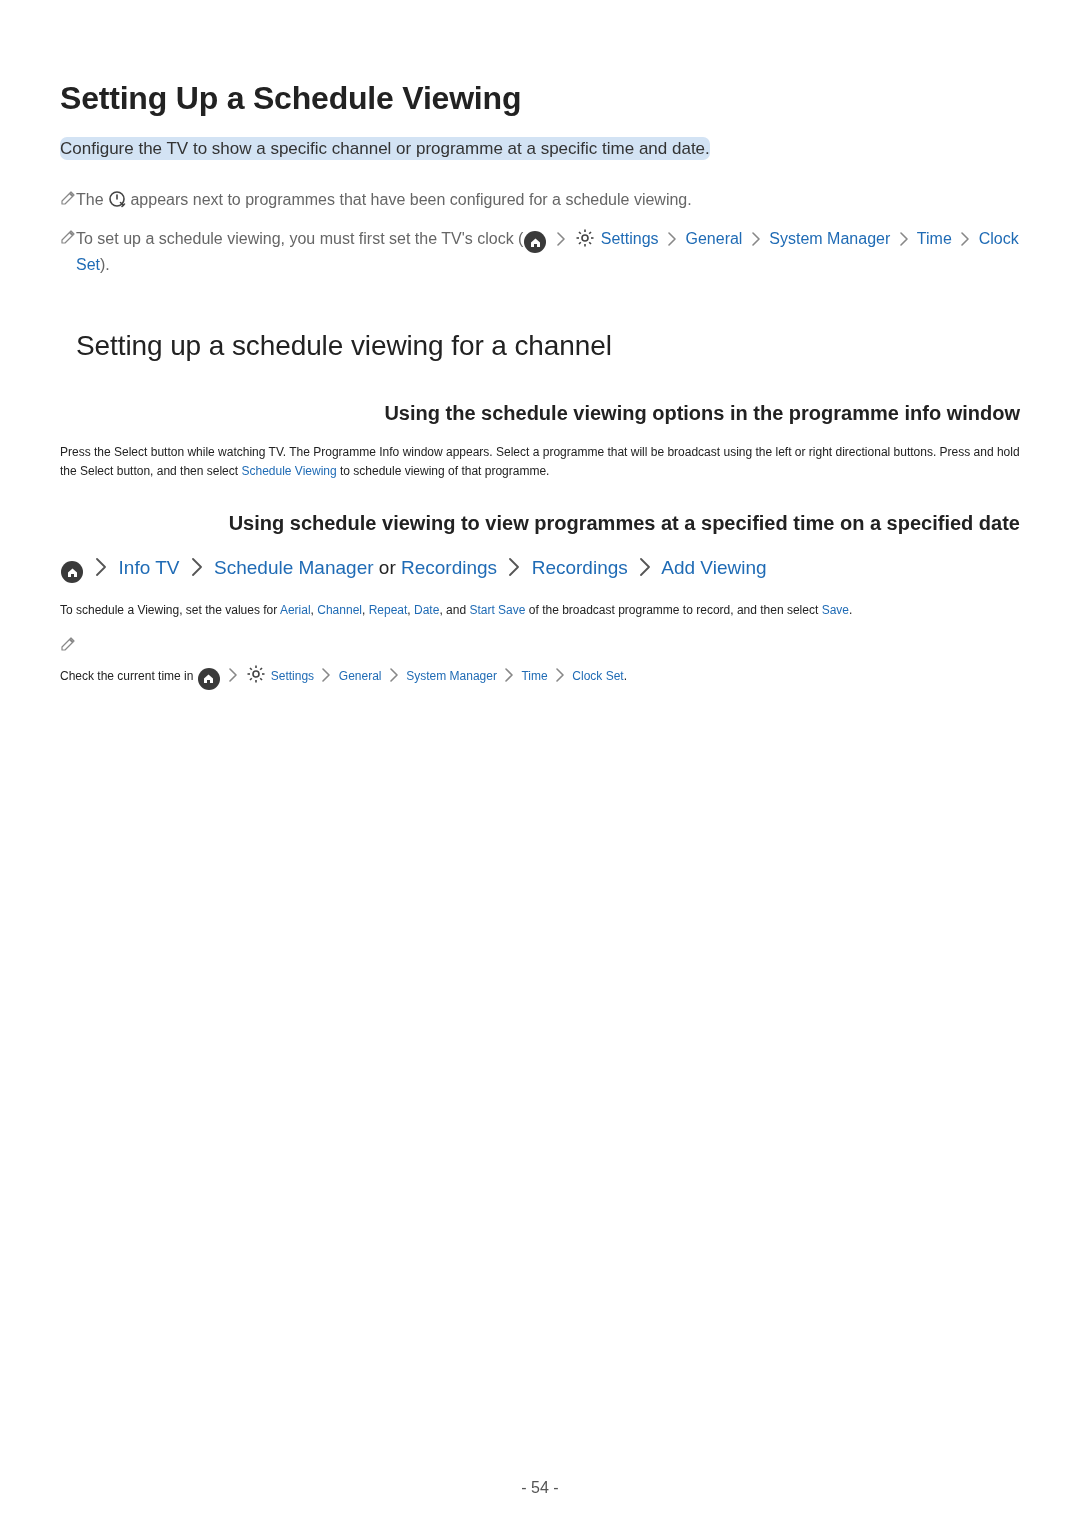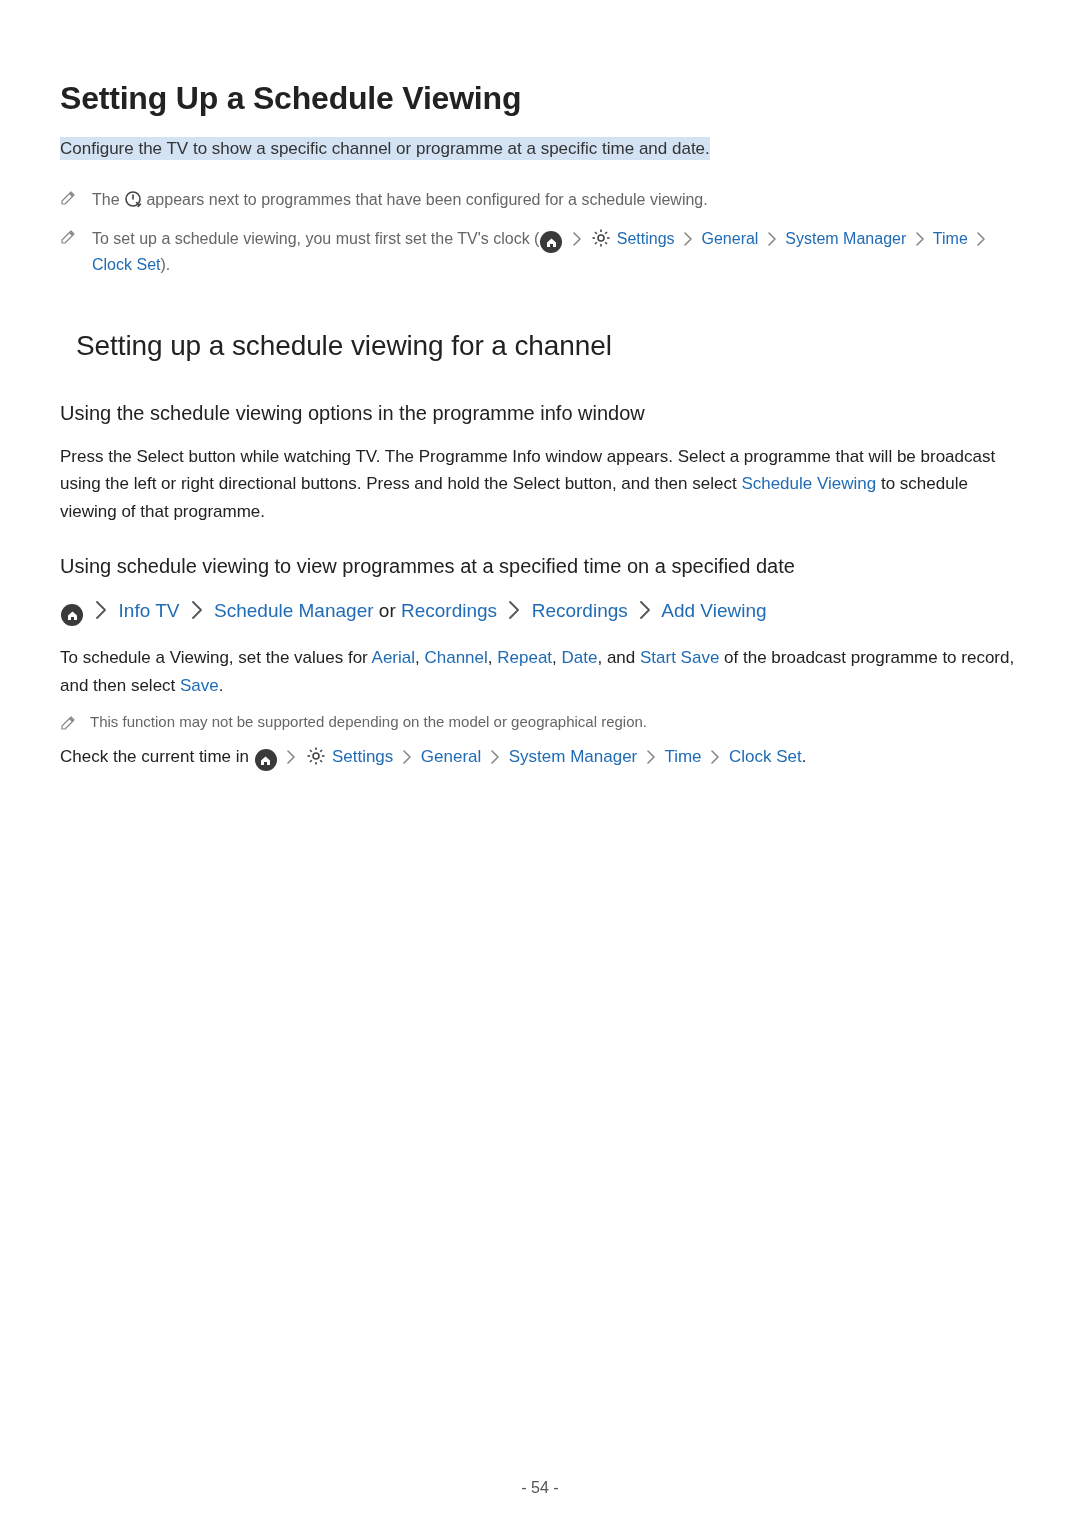--- a/index.html
+++ b/index.html
@@ -17,26 +17,26 @@
     letter-spacing: -0.2px;
     margin-bottom: 18px;
   }
   .subtitle-hl {
     display: inline;
     font-size: 17px;
     color: #333;
     background: #d3e3f4;
     padding: 2px 0;
     line-height: 1.6;
+    border-radius: 7px;
   }
   .notes { margin-top: 26px; }
   .note-row {
     display: flex;
     align-items: flex-start;
-    gap: 16px;
     margin-bottom: 14px;
     font-size: 16px;
     color: #666;
   }
   .note-text { flex: 1; line-height: 1.55; }
   .pen-icon { width: 16px; flex: 0 0 16px; margin-top: 2px; color: #888; }
   .pen-icon svg { width: 16px; height: 16px; display: block; }
   .clock-icon {
     display: inline-flex; vertical-align: -3px;
     width: 18px; height: 18px;
@@ -69,26 +69,27 @@
   h2 {
     font-size: 28px;
     font-weight: 500;
     margin-top: 52px;
     margin-bottom: 40px;
     letter-spacing: -0.1px;
     margin-left: 16px;
   }
   h3 {
     font-size: 20px;
-    font-weight: 400;
+    font-weight: 700;
     margin-top: 30px;
     margin-bottom: 18px;
+    text-align: right;
   }
   p.body {
-    font-size: 17px;
+    font-size: 12px;
     line-height: 1.6;
     margin-bottom: 14px;
   }
   .path-line {
     font-size: 19px;
     font-weight: 500;
     margin: 14px 0 18px 0;
     line-height: 1.6;
   }
   .sub-note {
@@ -262,21 +263,20 @@
 <p class="body">
   <span>To schedule a Viewing, set the values for </span><span class="blue">Aerial</span><span>, </span><span class="blue">Channel</span><span>, </span><span class="blue">Repeat</span><span>, </span><span class="blue">Date</span><span>, and </span><span class="blue">Start Save</span><span> of the broadcast programme to record, and then select </span><span class="blue">Save</span><span>.</span>
 </p>
 
 <div class="sub-note">
   <span class="pen-icon">
       <svg>
         <use href="#pen"></use>
       </svg>
     </span>
-  <span>This function may not be supported depending on the model or geographical region.</span>
 </div>
 
 <p class="body">
   <span>Check the current time in </span><span class="home-badge">
       <svg viewBox="0 0 13 13">
         <use href="#home"></use>
       </svg>
     </span>
   <span class="chev">
       <svg viewBox="0 0 10 14">

